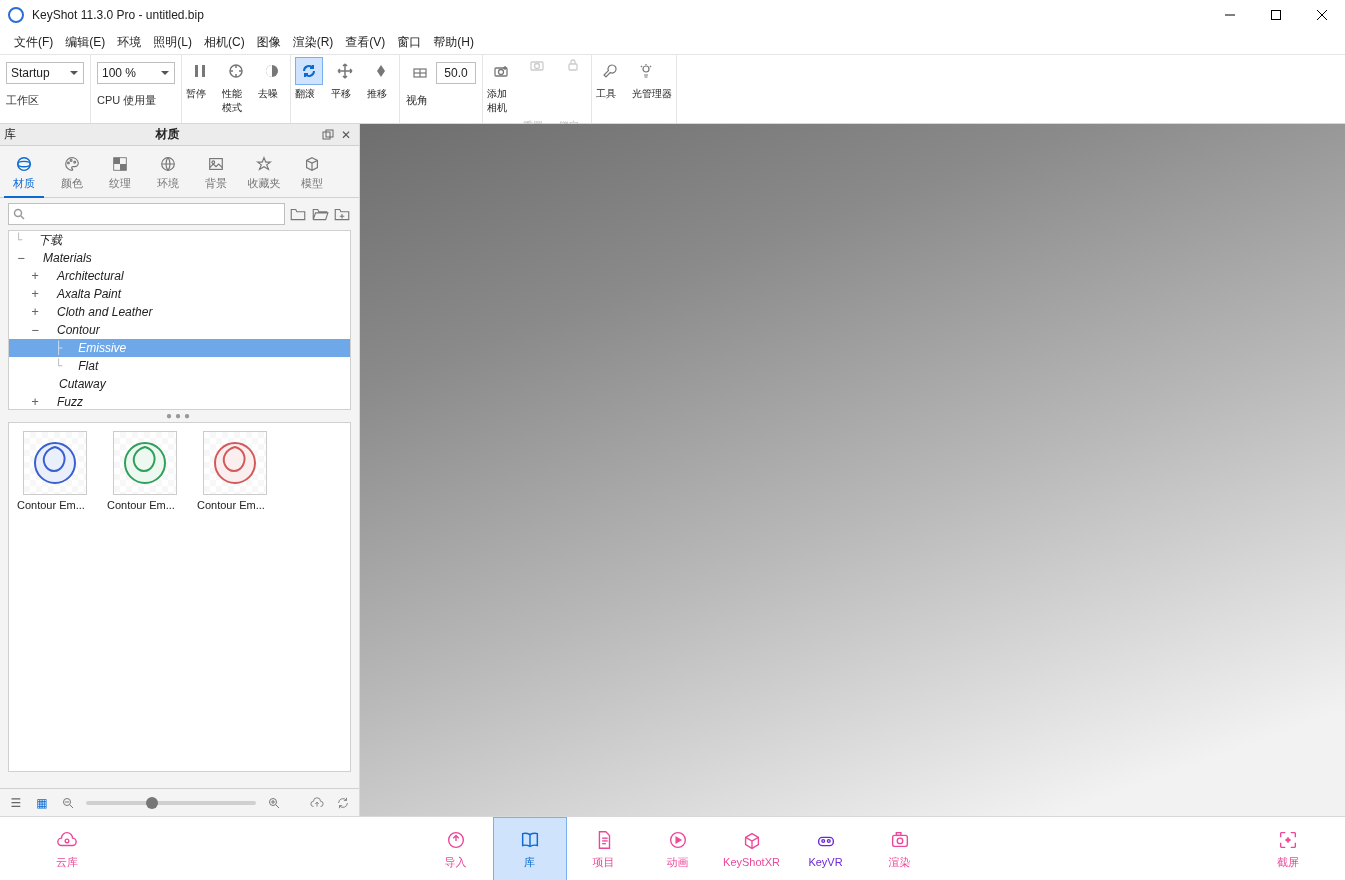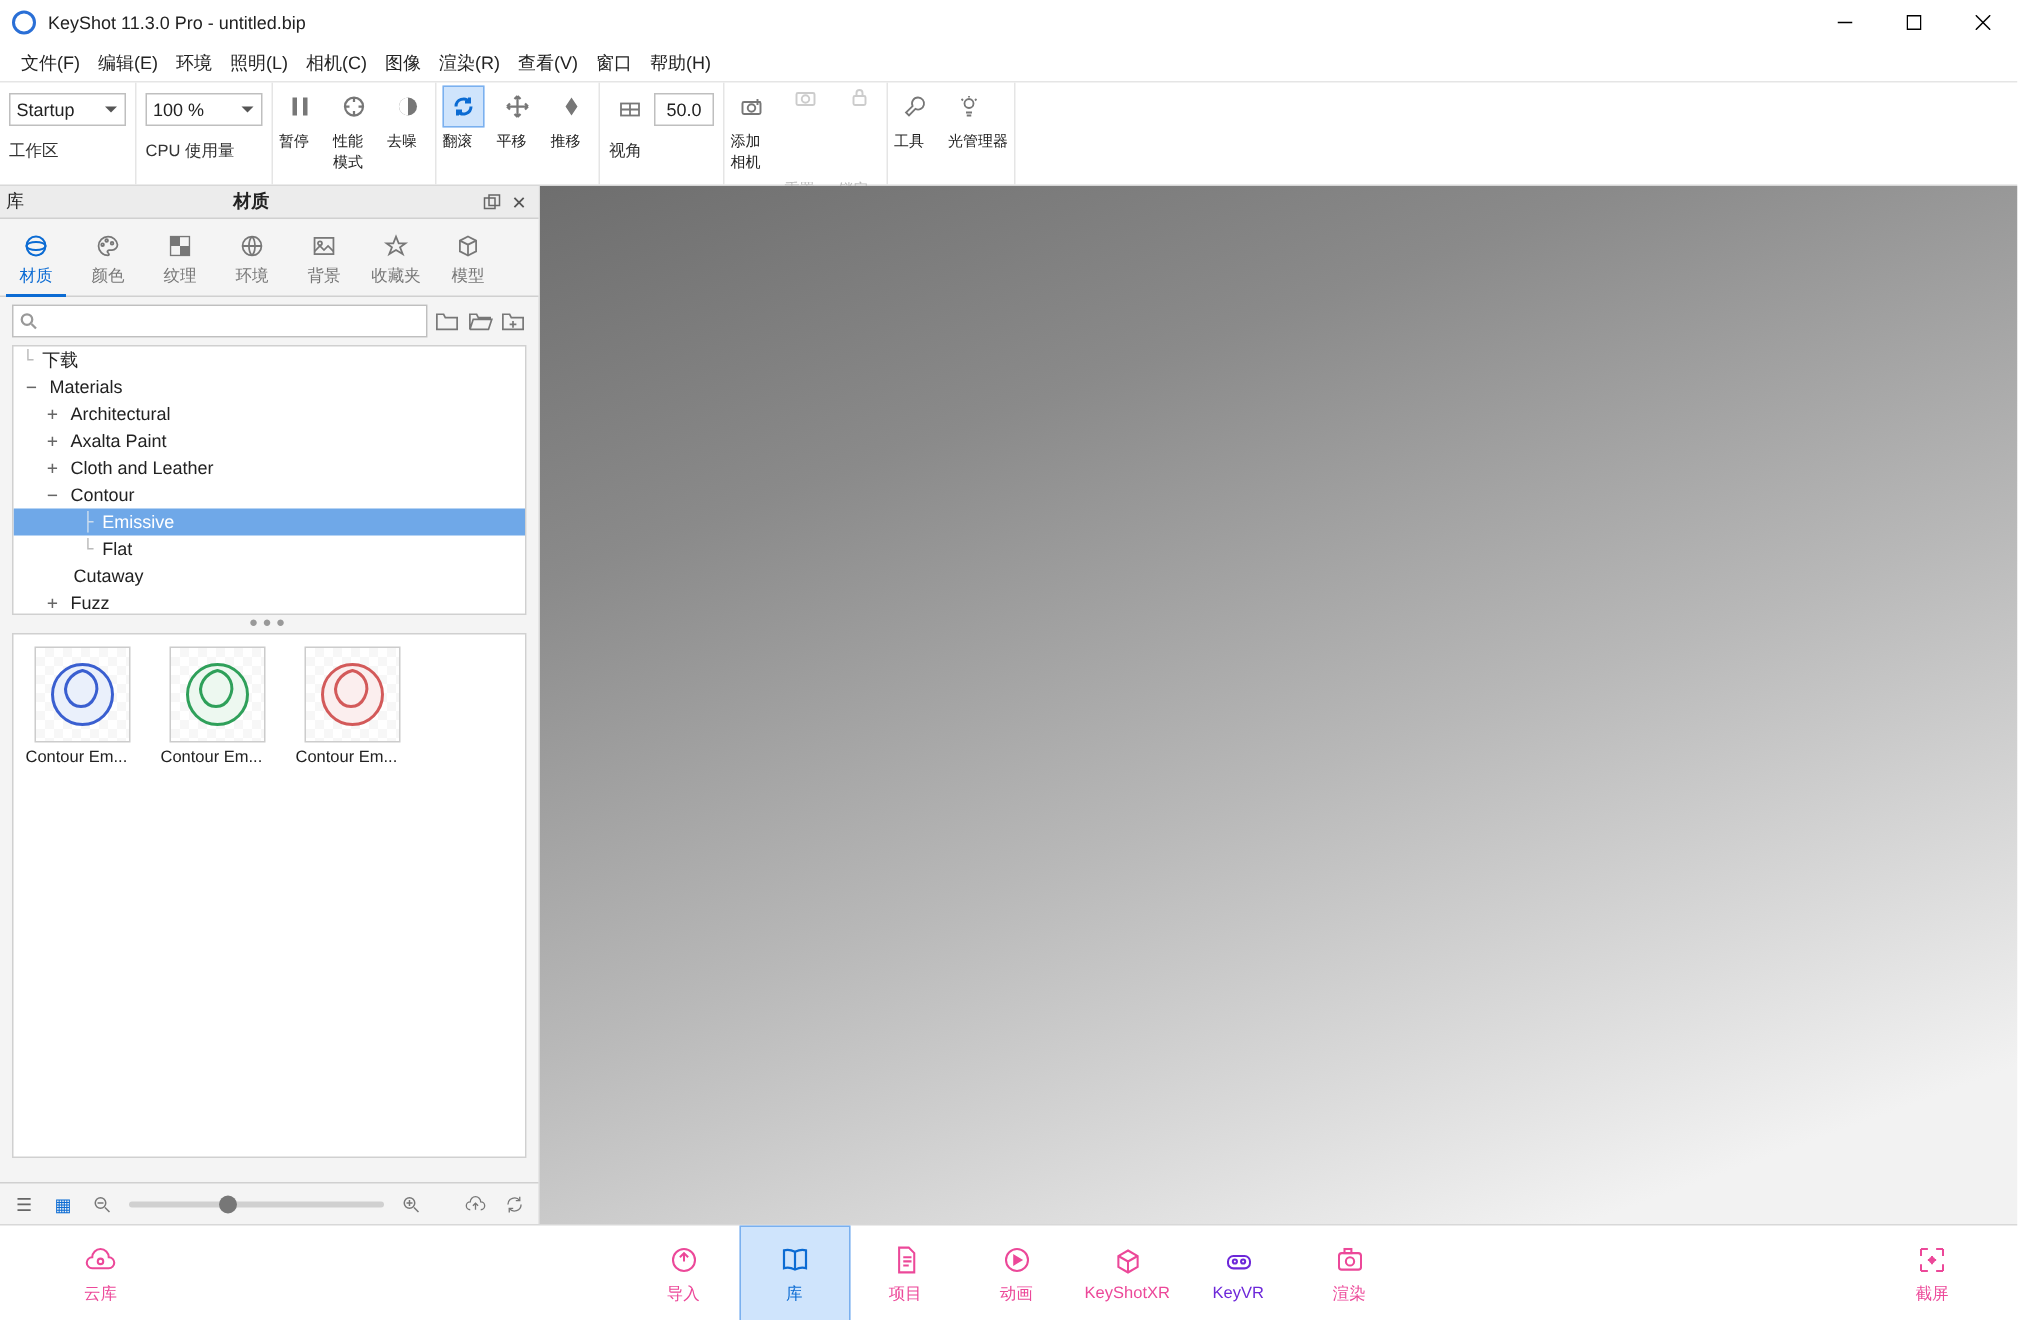--- a/index.html
+++ b/index.html
@@ -57,21 +57,21 @@
 .searchrow { height:32px; display:flex; align-items:center; padding:4px 8px; gap:4px; }
 .searchbox { flex:1; height:22px; border:1px solid #bfbfbf; background:#fff; display:flex; align-items:center; padding:0 4px; color:#888; }
 .folder-ico { width:18px; height:18px; color:#666; }
 
 
 .tree { height:180px; overflow:hidden; background:#fff; margin:0 8px; border:1px solid #d0d0d0; font-size:12px; }
 .tree-row { height:18px; display:flex; align-items:center; padding-left:6px; }
 .tree-row.sel { background:#6fa8e8; color:#fff; }
 .tree-tog { width:12px; text-align:center; color:#666; font-family:monospace; }
 .tree-conn { color:#bbb; font-family:monospace; }
-.tree-row .lbl { margin-left:6px; }
+.tree-row .lbl { margin-left:16px;font-style:italic; }
 .drag-dots { text-align:center; color:#999; letter-spacing:3px; height:10px; font-size:10px; }
 
 
 .thumbs { flex:1; background:#fff; margin:2px 8px 16px; border:1px solid #d0d0d0; padding:8px; display:flex; flex-wrap:wrap; align-content:flex-start; gap:10px 14px; overflow:auto; }
 .thumb { width:76px; display:flex; flex-direction:column; align-items:center; }
 .thumb .img { width:64px; height:64px; border:1px solid #ccc; background:repeating-conic-gradient(#f7f7f7 0 25%,#ffffff 0 50%) 0 0/12px 12px; position:relative; display:flex; align-items:center; justify-content:center; }
 .thumb .swirl { width:44px; height:44px; border-radius:50%; position:relative; }
 .thumb .cap { font-size:11px; margin-top:4px; white-space:nowrap; overflow:hidden; text-overflow:ellipsis; width:100%; text-align:left; }
 
 

